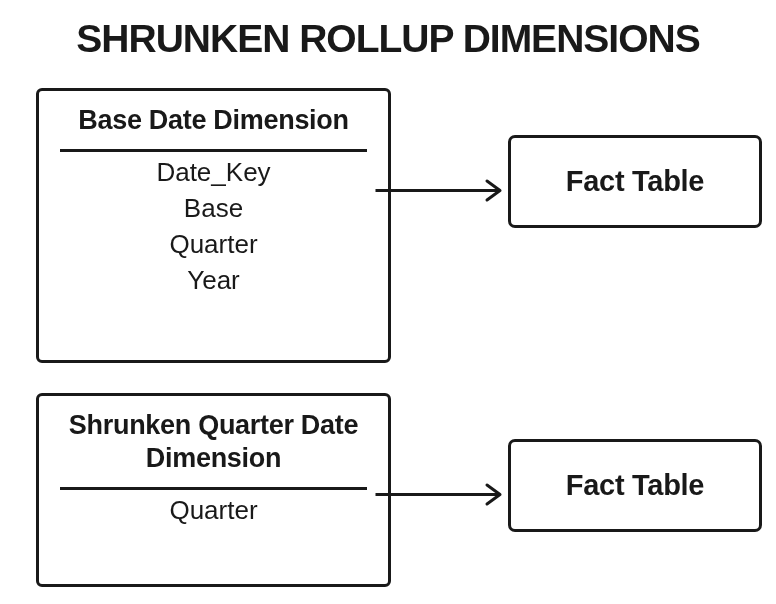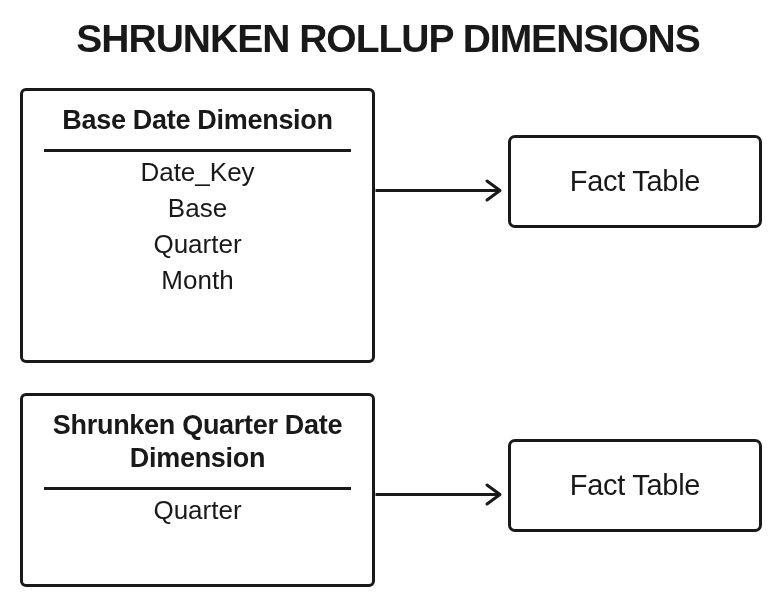--- a/index.html
+++ b/index.html
@@ -26,21 +26,21 @@
     width: 776px;
     text-align: center;
     font-size: 39px;
     font-weight: 800;
     letter-spacing: -1px;
     color: var(--ink);
     white-space: nowrap;
   }
   .dim-box {
     position: absolute;
-    left: 20px;
+    left: 36px;
     width: 355px;
     border: 3px solid var(--ink);
     border-radius: 6px;
     background: var(--bg);
   }
   .dim-box.base { top: 88px;  height: 275px; }
   .dim-box.shrunken { top: 393px; height: 194px; }
   .dim-title {
     margin: 13px 20px 0 20px;
     text-align: center;
@@ -71,21 +71,21 @@
     border-radius: 7px;
     background: var(--bg);
     display: flex;
     align-items: center;
     justify-content: center;
   }
   .fact-box.f1 { top: 135px; }
   .fact-box.f2 { top: 439px; }
   .fact-label {
     font-size: 29px;
-    font-weight: 400;
+    font-weight: 700;
     letter-spacing: -0.3px;
   }
   svg.arrow-layer {
     position: absolute;
     top: 0; left: 0;
     width: 776px;
     height: 604px;
     pointer-events: none;
   }
 </style>
@@ -96,21 +96,21 @@
 
   <h1 class="diagram-title">SHRUNKEN ROLLUP DIMENSIONS</h1>
 
   <div class="dim-box base">
     <div class="dim-title">Base Date Dimension</div>
     <hr class="dim-divider">
     <div class="dim-fields">
       <div>Date_Key</div>
       <div>Base</div>
       <div>Quarter</div>
-      <div>Month</div>
+      <div>Year</div>
     </div>
   </div>
 
   <div class="fact-box f1">
     <span class="fact-label">Fact Table</span>
   </div>
 
   <div class="dim-box shrunken">
     <div class="dim-title">Shrunken Quarter Date Dimension</div>
     <hr class="dim-divider">

